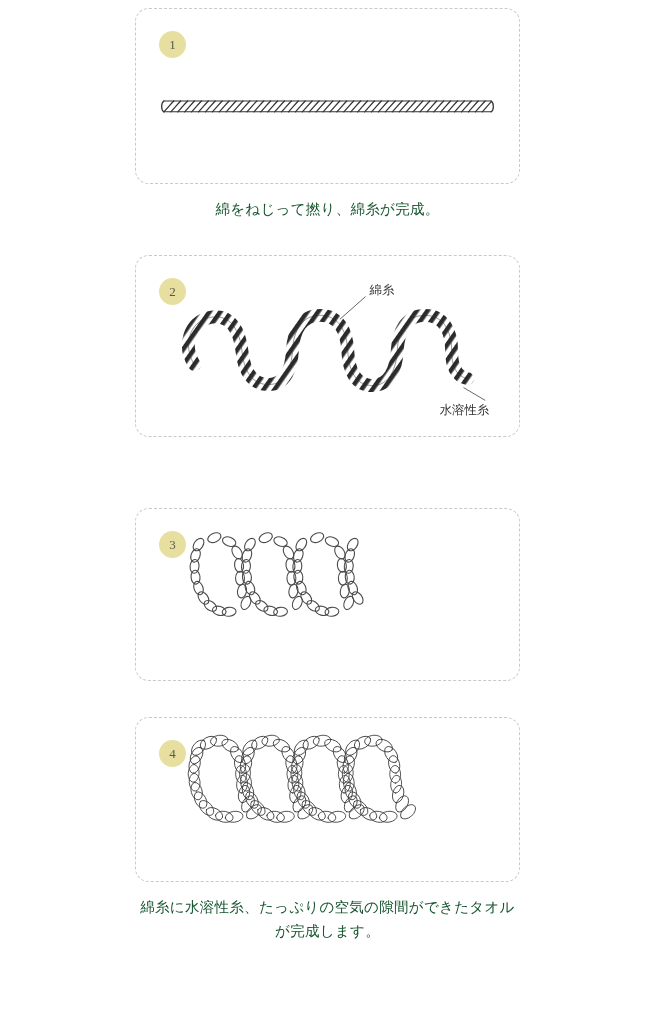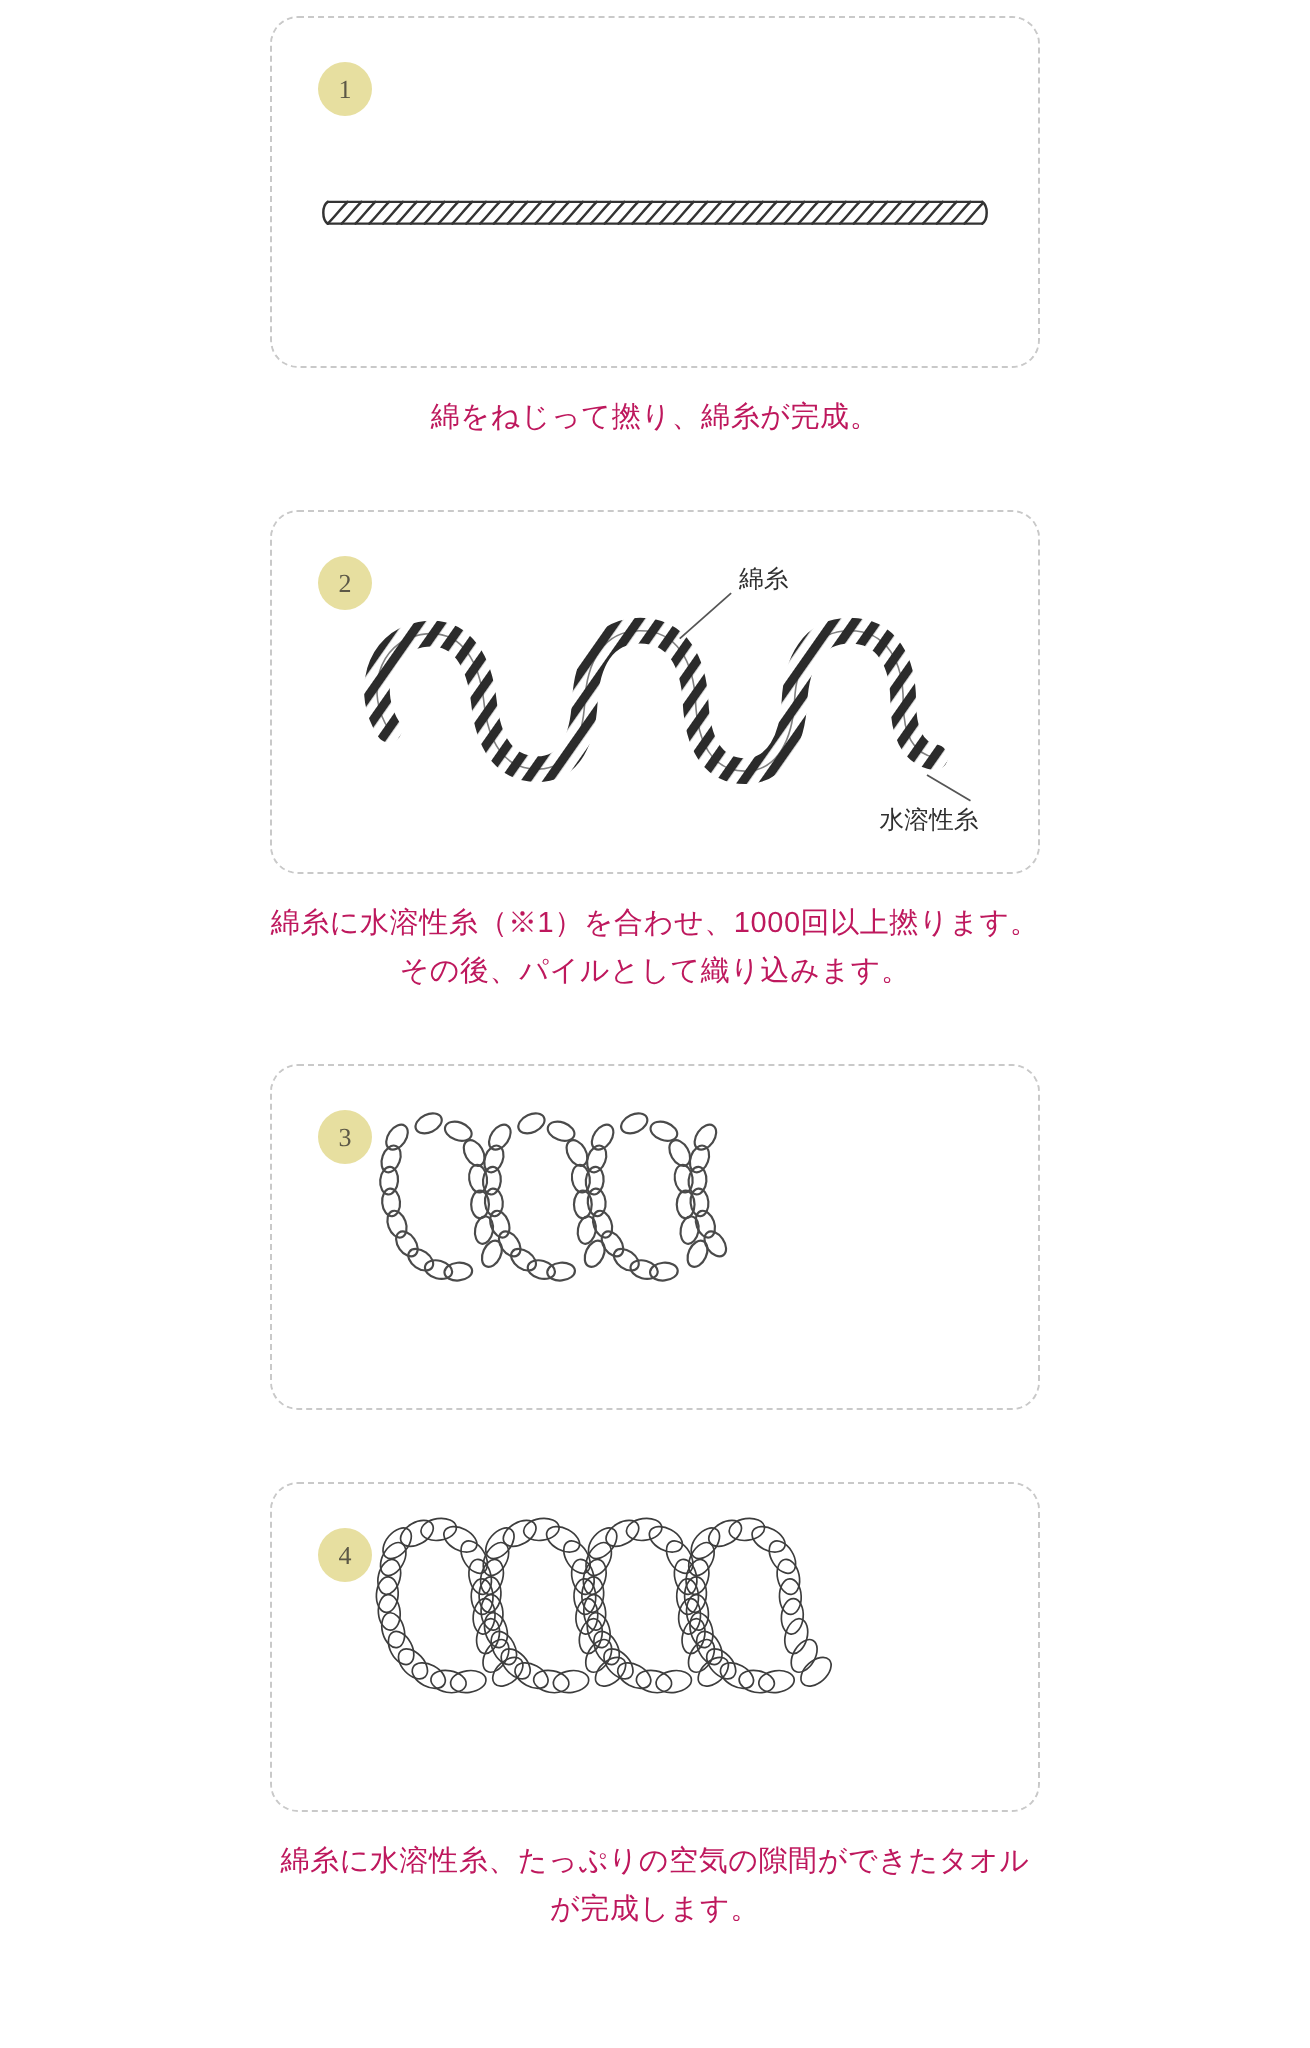--- a/index.html
+++ b/index.html
@@ -52,21 +52,21 @@
     width: 100%;
     height: 100%;
     display: block;
   }
   .caption {
     width: 420px;
     margin: 14px auto 0;
     text-align: center;
     font-size: 14.5px;
     line-height: 1.65;
-    color: #be185d;
+    color: #14532d;
     letter-spacing: 0.02em;
   }
 
   
   #card1 { height: 176px; }
   #card2 { height: 182px; }
   #card3 { height: 173px; }
   #card4 { height: 165px; }
 
   #step1 { padding-top: 8px; }
@@ -208,22 +208,21 @@
 
           <line x1="231" y1="41" x2="205" y2="64" stroke="#555" stroke-width="0.9"></line>
           <line x1="330" y1="133" x2="352" y2="146" stroke="#555" stroke-width="0.9"></line>
 
           <text class="label-text" x="235" y="38">綿糸</text>
           <text class="label-text" x="306" y="160">水溶性糸</text>
         </svg>
       </div>
     </div>
     <div class="caption">
-      <span>綿糸に水溶性糸（※1）を合わせ、1000回以上撚ります。</span><br>
-      <span>その後、パイルとして織り込みます。</span>
+      <br>
     </div>
   </div>
 
   <div class="step" id="step3">
     <div class="card" id="card3">
       <div class="badge">3</div>
       <div class="art-wrap">
         <svg class="art" viewBox="0 0 385 173" xmlns="http://www.w3.org/2000/svg">
           <g fill="none" stroke="#4a4a4a" stroke-width="1.1" stroke-linecap="round">
 

